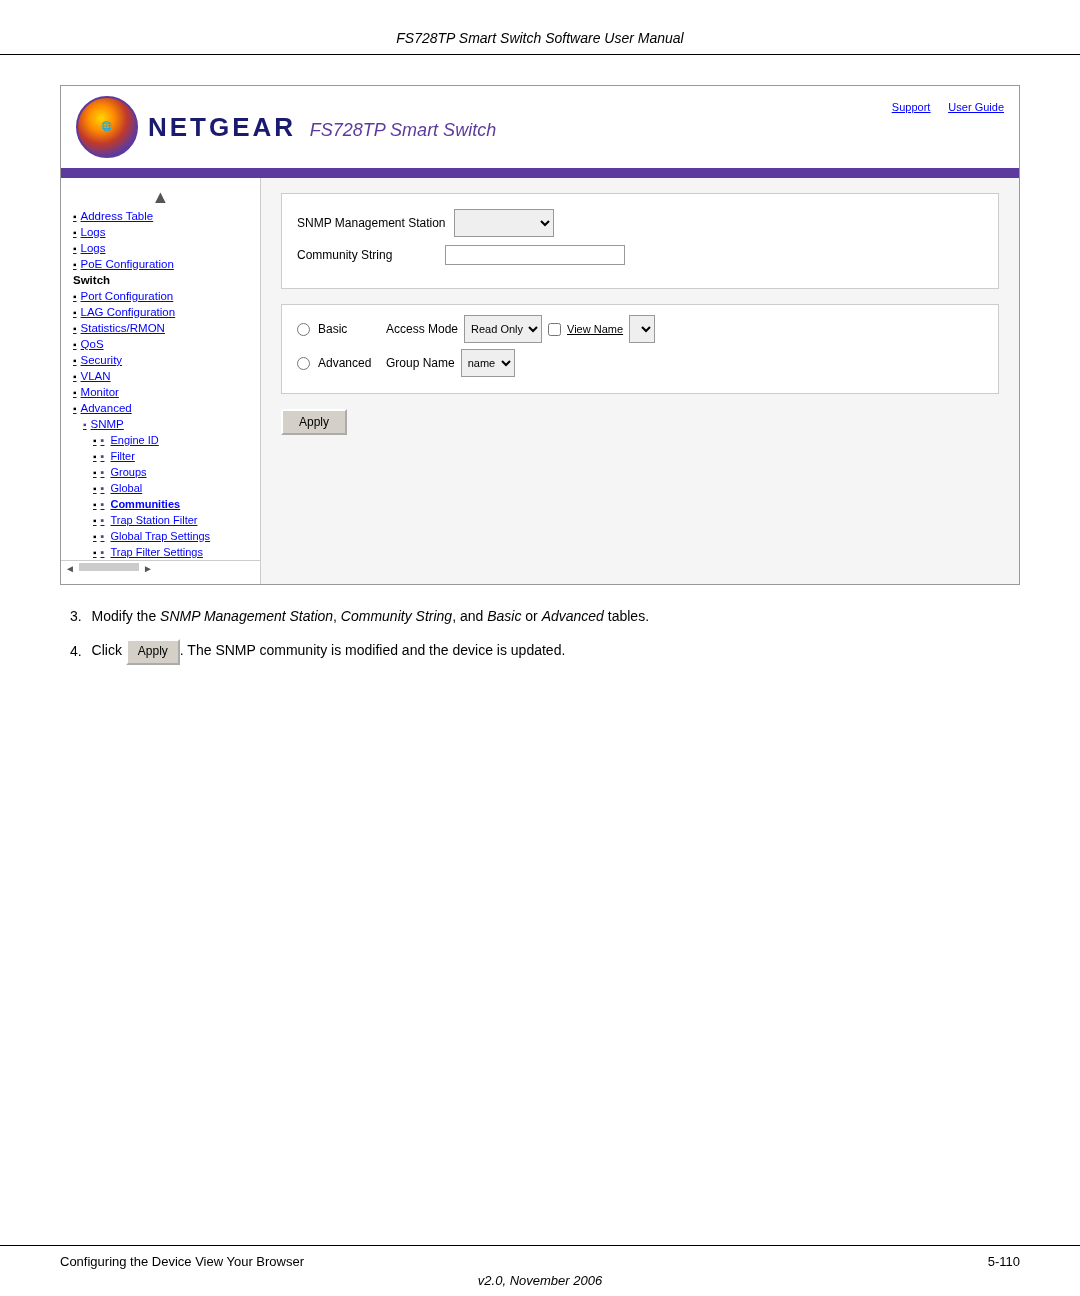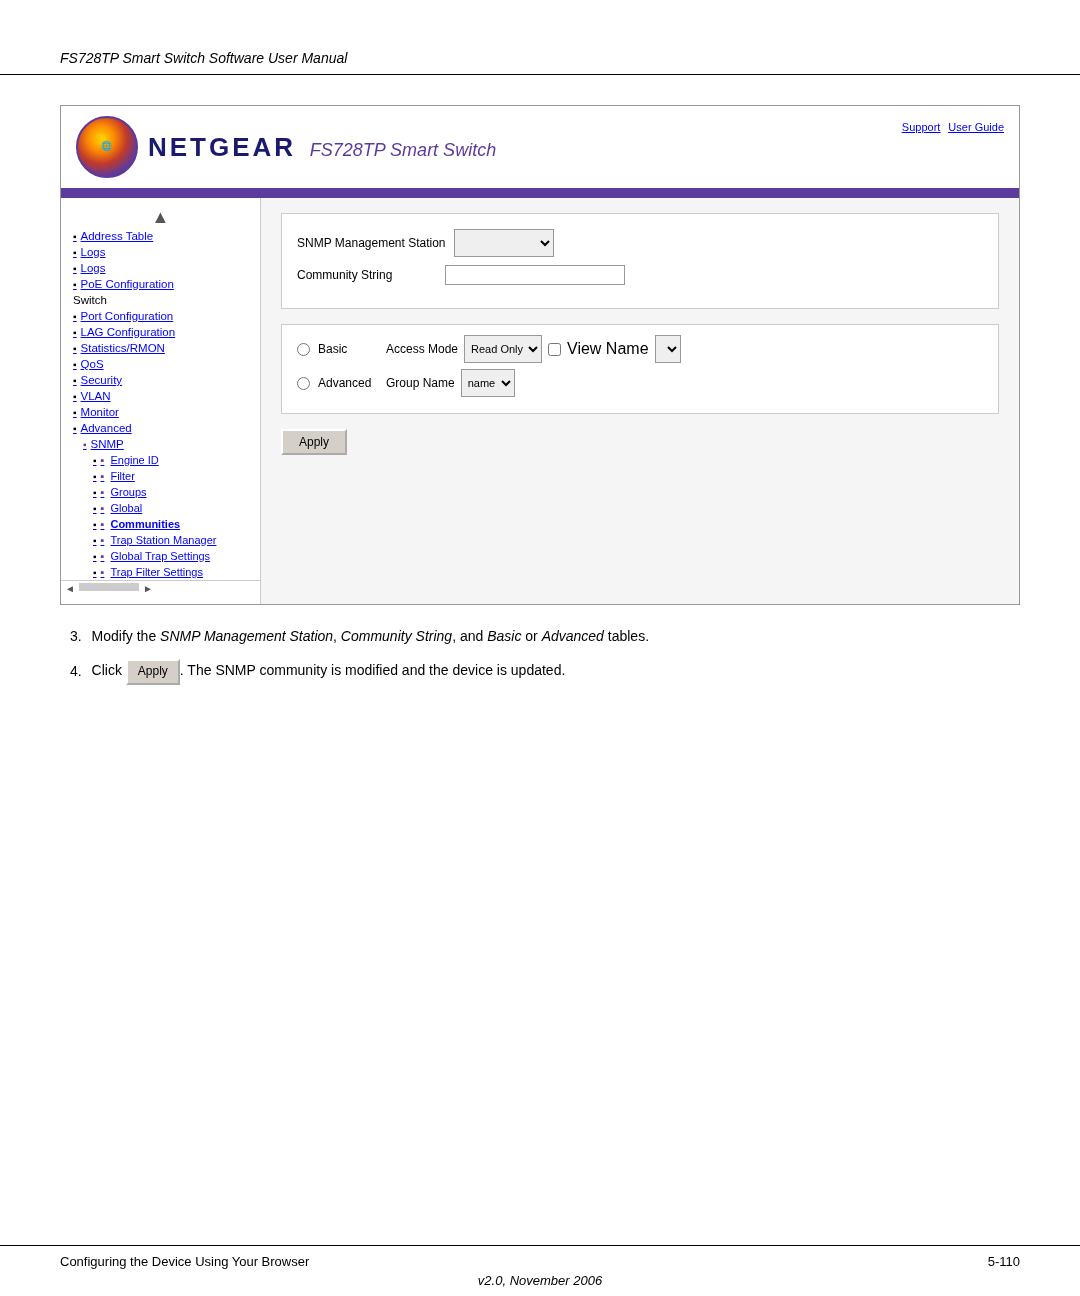--- a/index.html
+++ b/index.html
@@ -8,23 +8,22 @@
       font-size: 13px;
       background: #fff;
       width: 1080px;
       min-height: 1296px;
       position: relative;
     }
 
     
     .page-header {
       padding: 30px 60px 8px 60px;
-      text-align: left;
+      text-align: center;
       border-bottom: 1px solid #000;
-      margin-top: 20px;
     }
     .page-header-title {
       font-style: italic;
       font-size: 14px;
       color: #000;
     }
 
     
     .main-content {
       padding: 30px 60px;
@@ -70,20 +69,21 @@
       text-decoration: underline;
       display: flex;
       gap: 8px;
       align-self: flex-start;
       padding-top: 5px;
     }
     .netgear-links a {
       color: #00f;
       text-decoration: underline;
       cursor: pointer;
+      margin-left: 10px;
     }
 
     
     .purple-bar {
       background: #5c3a9e;
       height: 6px;
     }
 
     
     .two-col {
@@ -121,21 +121,21 @@
     .sidebar-sub {
       padding-left: 20px;
     }
     .sidebar-sub::before {
       content: '▪';
       color: #5c3a9e;
     }
     .sidebar-section-label {
       padding: 2px 8px 2px 12px;
       color: #000;
-      font-weight: normal;
+      font-weight: bold;
       font-size: 11.5px;
     }
     .sidebar-scroll-indicator {
       text-align: center;
       font-size: 10px;
       color: #666;
       padding: 2px;
     }
     .sidebar-bottom-bar {
       display: flex;
@@ -410,21 +410,21 @@
         <div class="sidebar-item" style="padding-left:32px; font-size:11px;">
           <span style="color:#5c3a9e; margin-right:2px;">▪</span>
           <span>Global</span>
         </div>
         <div class="sidebar-item" style="padding-left:32px; font-size:11px; font-weight:bold; color:#00f;">
           <span style="color:#5c3a9e; margin-right:2px;">▪</span>
           <span>Communities</span>
         </div>
         <div class="sidebar-item" style="padding-left:32px; font-size:11px; overflow:hidden; white-space:nowrap;">
           <span style="color:#5c3a9e; margin-right:2px;">▪</span>
-          <span>Trap Station Manager</span>
+          <span>Trap Station Filter</span>
         </div>
         <div class="sidebar-item" style="padding-left:32px; font-size:11px;">
           <span style="color:#5c3a9e; margin-right:2px;">▪</span>
           <span>Global Trap Settings</span>
         </div>
         <div class="sidebar-item" style="padding-left:32px; font-size:11px;">
           <span style="color:#5c3a9e; margin-right:2px;">▪</span>
           <span>Trap Filter Settings</span>
         </div>
 
@@ -458,21 +458,21 @@
 
           <div class="radio-row">
             <input type="radio" name="mode" style="">
             <span class="radio-label">Basic</span>
             <div class="inline-form">
               <span style="font-size:12px;">Access Mode</span>
               <select class="form-select">
                 <option>Read Only</option>
               </select>
               <input type="checkbox" style="">
-              <span style="font-size:16px;">View Name</span>
+              <span style="font-size:11px;text-decoration:underline;">View Name</span>
               <select class="form-select">
                 <option></option>
               </select>
             </div>
           </div>
 
           <div class="radio-row">
             <input type="radio" name="mode" style="">
             <span class="radio-label">Advanced</span>
             <div class="inline-form">
@@ -499,19 +499,19 @@
 
   <div class="body-text">
     <span class="step-num">4.</span>
     Click <span class="inline-apply">Apply</span>. The SNMP community is modified and the device is updated.
   </div>
 
 </div>
 
 <div class="page-footer">
   <div class="footer-row1">
-    <span>Configuring the Device Using Your Browser</span>
+    <span>Configuring the Device View Your Browser</span>
     <span>5-110</span>
   </div>
   <div class="footer-row2">
     <span>v2.0, November 2006</span>
   </div>
 </div>
 
 </body></html>

